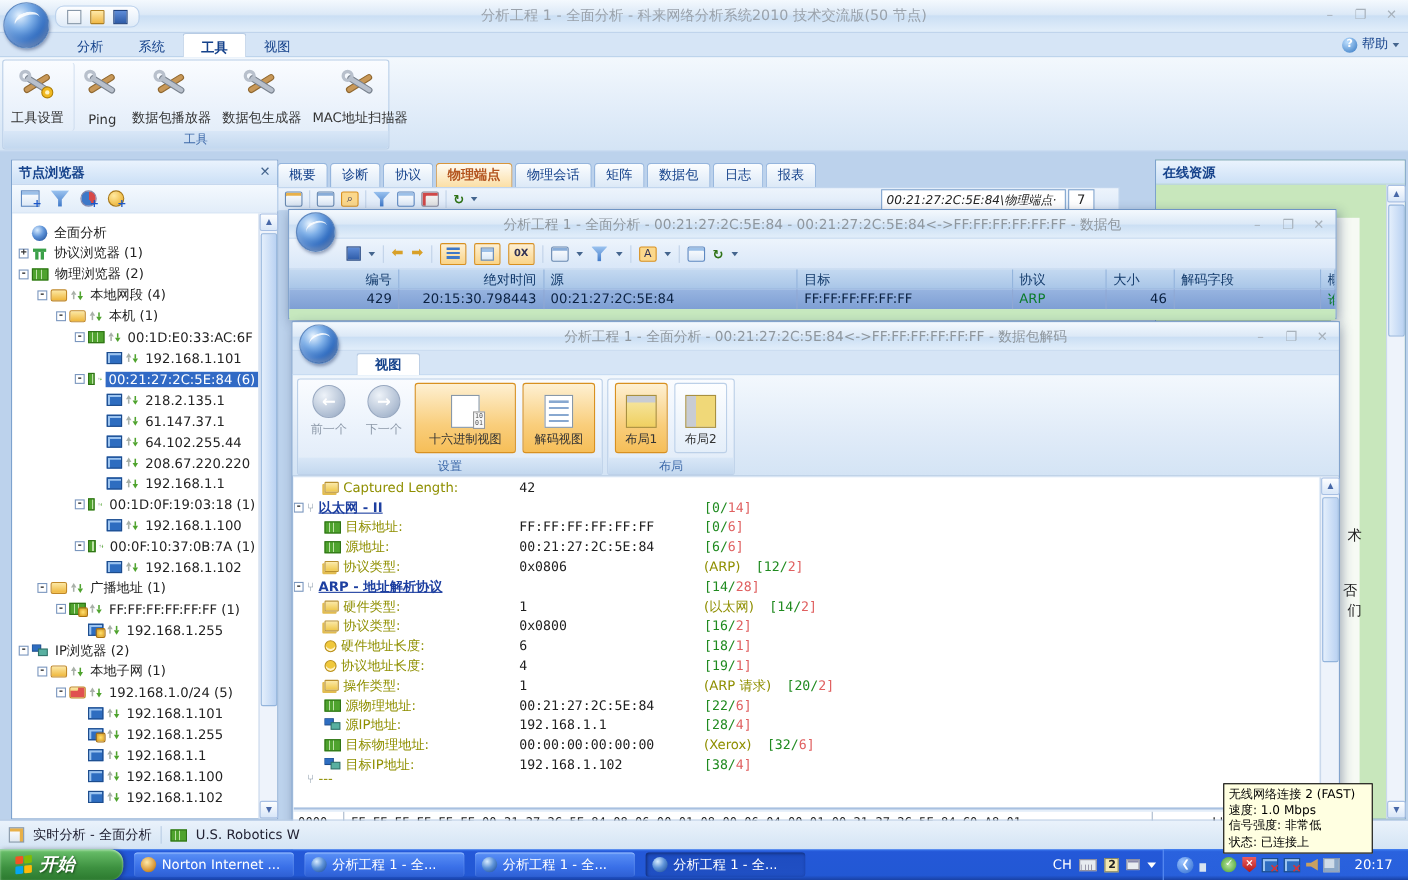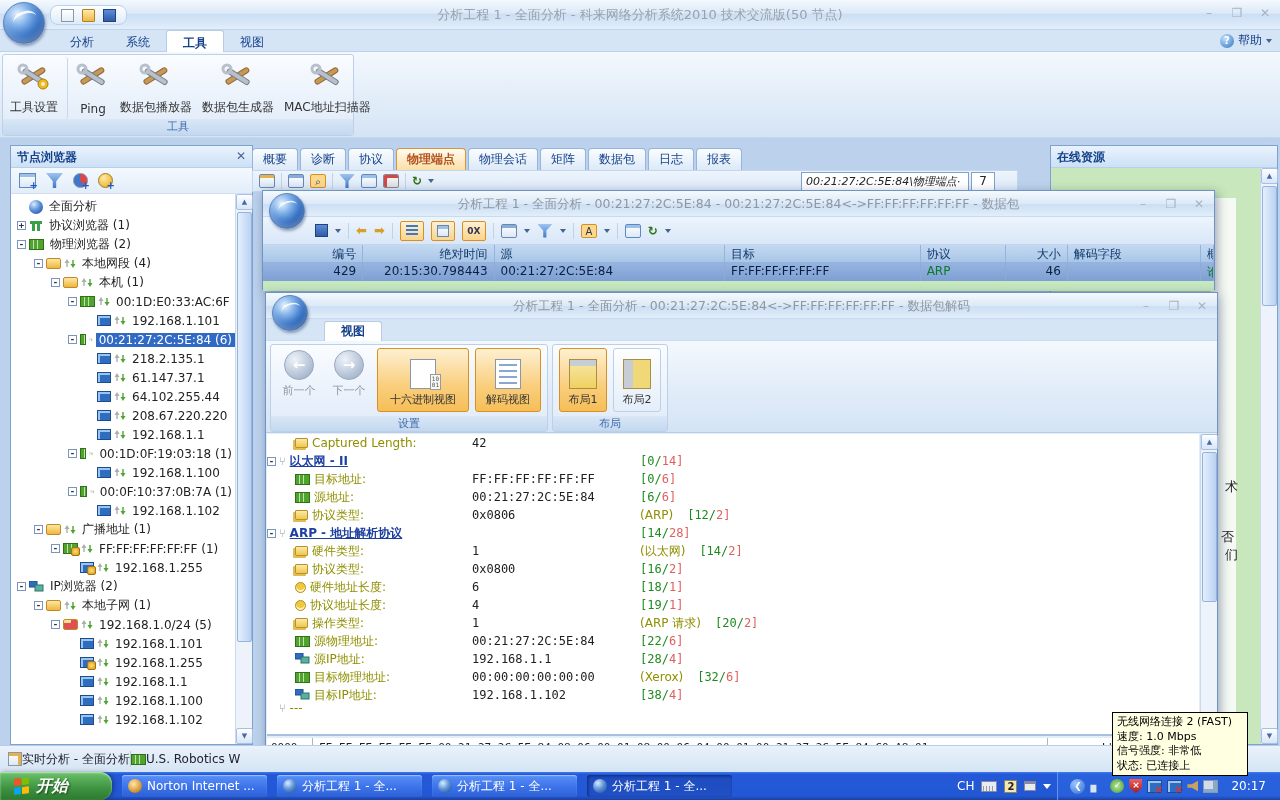--- a/index.html
+++ b/index.html
@@ -50,21 +50,21 @@
     color:#15428B; font-weight:bold; padding:3px 6px; position:relative; }
   .panel-close { position:absolute; right:6px; top:3px; color:#44658E; font-size:12px; cursor:default; }
   #node-toolbar { height:26px; display:flex; align-items:center; gap:10px; padding:0 8px;
     background:linear-gradient(#F4F9FE,#E2EDF9); border-bottom:1px solid #D0E0F2; }
   .nt-ic { width:17px; height:15px; position:relative; display:inline-block; }
   .nt-ic .plus { position:absolute; right:-3px; bottom:-3px; color:#1B57C8; font-size:10px; font-weight:bold; line-height:8px; }
   .nt-table { background:linear-gradient(#FFF,#DCE8F6); border:1px solid #5E88C0; box-shadow:inset 0 3px 0 #9CC0E8; }
   .nt-funnel { clip-path:polygon(0 0,100% 0,60% 55%,60% 100%,40% 100%,40% 55%); background:linear-gradient(#9CC4F0,#3E78C8); }
   .nt-pie { width:15px; height:15px; border-radius:50%; background:conic-gradient(#D84848 0 40%, #3E78C8 40% 100%); border:1px solid #88A; }
   .nt-alarm { width:15px; height:15px; border-radius:50%; background:radial-gradient(circle at 35% 30%, #FFE9A0,#E8A820); border:1px solid #A87818; }
-  #tree { position:absolute; top:49px; bottom:0; left:0; right:17px; overflow:hidden; padding-top:2px; }
+  #tree { position:absolute; top:49px; bottom:0; left:0; right:17px; overflow:hidden; padding-top:7px; }
   .trow { height:19px; display:flex; align-items:center; white-space:nowrap; cursor:default; }
   .trow .lbl { padding:0 3px; margin-left:3px; }
   .trow.sel .lbl { background:#316AC5; color:#fff; }
   .exp { width:9px; height:9px; min-width:9px; border:1px solid #7A96BE; background:#fff; color:#333;
     font:bold 9px/7px "DejaVu Sans Mono",monospace; text-align:center; margin-right:3px; display:inline-block; }
   .i { display:inline-block; vertical-align:middle; }
   .ic-logo { width:14px; height:14px; border-radius:50%; background:radial-gradient(circle at 35% 30%, #D8ECFF,#5E93D8 45%,#16448E); }
   .ic-nic { width:15px; height:11px; background:#4FA32E; border:1px solid #2E7215;
     background-image:linear-gradient(90deg,transparent 3px,#BEE2A8 3px,#BEE2A8 4px,transparent 4px,transparent 7px,#BEE2A8 7px,#BEE2A8 8px,transparent 8px); }
   .ic-seg { width:15px; height:11px; background:linear-gradient(#FCE8A4,#EFB73C); border:1px solid #C08828; border-radius:2px; }
@@ -174,21 +174,21 @@
   #dc-scroll { top:141px; bottom:37px; }
   
   #hex-pane { position:absolute; left:1px; right:1px; bottom:1px; height:34px; background:#fff; display:flex;
     font:11px/15px "DejaVu Sans Mono",monospace; color:#202020; }
   #hex-off { width:46px; padding:2px 4px; border-right:1px solid #A8B8CC; }
   #hex-bytes { flex:1; padding:2px 6px; border-right:1px solid #A8B8CC; white-space:pre; overflow:hidden; }
   #hex-ascii { width:168px; padding:2px 6px; white-space:pre; overflow:hidden; }
 
   
   #status-bar { left:0; top:745px; width:1280px; height:27px; background:linear-gradient(#EAF2FB,#D4E4F4);
-    border-top:1px solid #B8CCE4; display:flex; align-items:center; padding:0 8px; color:#223; }
+    border-top:1px solid #B8CCE4; display:flex; align-items:center; gap:8px; padding:0 8px; color:#223; }
   .st-ic { width:14px; height:14px; background:linear-gradient(#FFF,#E0E8F0); border:1px solid #8898A8; box-shadow:inset -3px 3px 0 #E8B048; }
   .st-sep { width:1px; height:16px; background:#B8CCE4; }
 
   
   #taskbar { left:0; top:772px; width:1280px; height:28px;
     background:linear-gradient(#3E7CF0,#2458D8 8%,#2258D4 85%,#1941A5); display:flex; align-items:center; z-index:50; }
   #start-btn { width:112px; height:28px; border-radius:0 12px 12px 0;
     background:linear-gradient(#6CC26C,#3D9140 60%,#2C7A2F); box-shadow:inset 0 1px 2px #BFE8BF, 2px 0 4px rgba(0,0,0,.3);
     color:#fff; font-size:16px; font-style:italic; font-weight:bold; display:flex; align-items:center; gap:6px; padding:0 14px; text-shadow:1px 1px 2px #1A4A1A; }
   .flag { width:16px; height:16px; display:grid; grid-template-columns:7px 7px; grid-gap:1px; transform:skewY(-6deg); }
@@ -704,21 +704,21 @@
     <span class="mini m-table"></span>
     <span class="mini m-refresh">↻</span>
       <span class="caret"></span>
   </div>
   <div id="pk-header">
       <span class="hc" style="width:108px;text-align:right">编号</span>
       <span class="hc" style="width:142px;text-align:right">绝对时间</span>
       <span class="hc" style="width:250px;text-align:left">源</span>
       <span class="hc" style="width:212px;text-align:left">目标</span>
       <span class="hc" style="width:92px;text-align:left">协议</span>
-      <span class="hc" style="width:66px;text-align:right">大小</span>
+      <span class="hc" style="width:66px;">大小</span>
       <span class="hc" style="width:144px;text-align:left">解码字段</span>
       <span class="hc" style="flex:1;text-align:left">概要</span>
     </div>
   <div id="pk-row">
       <span class="rc" style="width:108px;text-align:right">429</span>
       <span class="rc" style="width:142px;text-align:right">20:15:30.798443</span>
       <span class="rc" style="width:250px;text-align:left">00:21:27:2C:5E:84</span>
       <span class="rc" style="width:212px;text-align:left">FF:FF:FF:FF:FF:FF</span>
       <span class="rc green-text" style="width:92px;text-align:left">ARP</span>
       <span class="rc" style="width:66px;text-align:right">46</span>

